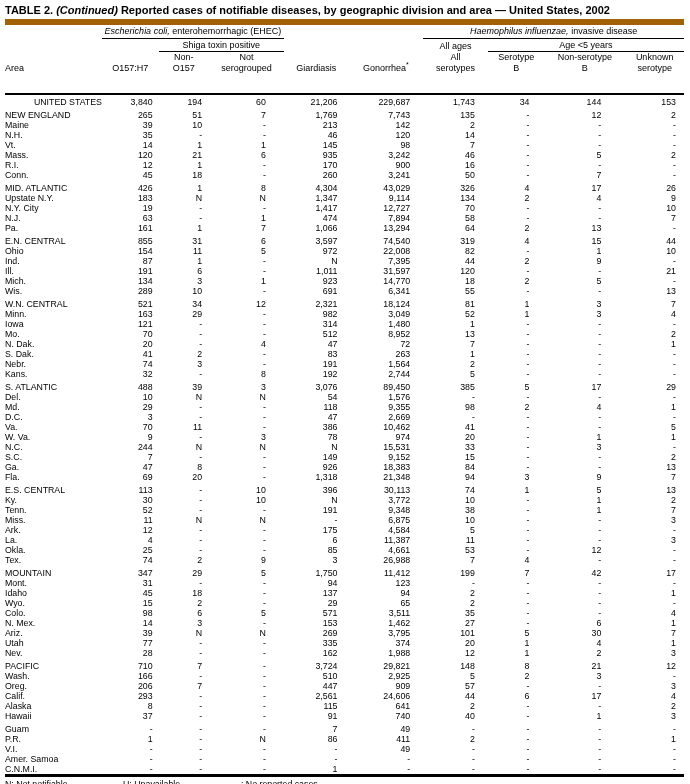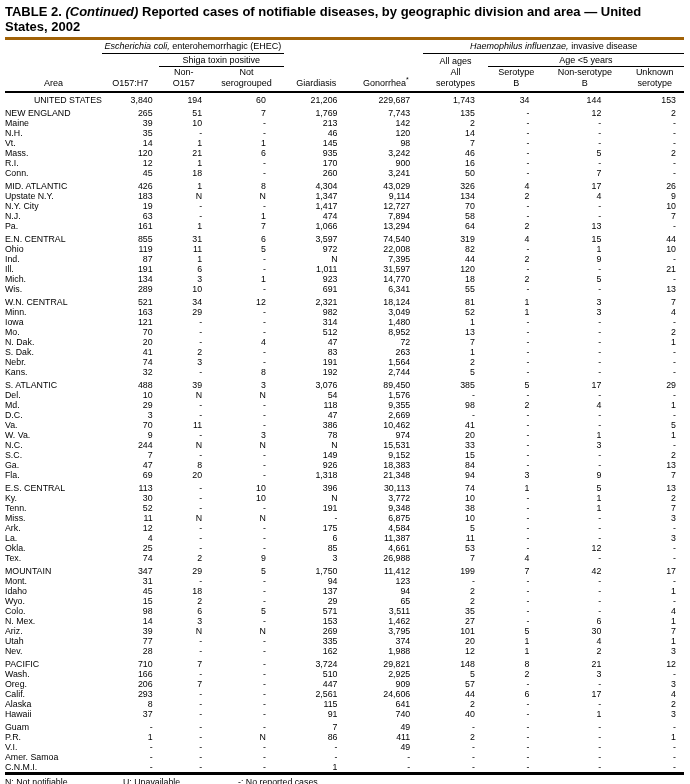--- a/index.html
+++ b/index.html
@@ -1,33 +1,33 @@
 <!DOCTYPE html>
 <html><head>
 <meta charset="utf-8">
 <style>
   html,body { margin:0; padding:0; background:#fff; color:#000;
               font-family:"Liberation Sans","DejaVu Sans",sans-serif; }
   body { width:690px; height:784px; overflow:hidden; }
   .page { padding:3px 6px 0 5px; }
 
-  .title { font-size:13px; font-weight:bold; letter-spacing:0;
-           padding:1px 0 3px 0; border-bottom:3px solid #a16207; }
+  .title { font-size:11px; font-weight:bold; letter-spacing:0;
+           padding:1px 0 3px 0; border-bottom:6px solid #a16207; }
   .title .bi { font-style:italic; }
 
   table { width:679px; border-collapse:collapse; table-layout:fixed;
           border-bottom:3px solid #000; }
   th, td { padding:0; font-weight:normal; }
 
   thead th { font-size:9px; line-height:10.5px; vertical-align:bottom; text-align:center; }
   tr.grp th.span-line { border-bottom:1px solid #000; padding-bottom:1px; }
   tr.grp th { padding-top:1px; }
   th .i { font-style:italic;text-align:center; }
-  tr.colhead th { border-bottom:2px solid #000; padding-bottom:3px; white-space:pre-line; }
-  tr.colhead th.area-h { text-align:center; }
+  tr.colhead th { border-bottom:2px solid #000; padding-bottom:20px; white-space:pre-line; }
+  tr.colhead th.area-h { text-align:left; }
   sup { font-size:7px; }
 
   tbody td { font-size:8.8px; line-height:10px; white-space:nowrap; }
   tbody td.area { text-align:left; }
   tbody td.num  { text-align:right; }
   tbody tr.gap td { padding-top:3px; }
   tbody tr:first-child td { padding-top:2px;text-align:right; }
 
   
   td.num:nth-child(2)  { padding-right:6px;  }
@@ -262,21 +262,21 @@
           <td class="num">6</td>
           <td class="num">3,597</td>
           <td class="num">74,540</td>
           <td class="num">319</td>
           <td class="num">4</td>
           <td class="num">15</td>
           <td class="num">44</td>
         </tr>
         <tr class="state">
           <td class="area">Ohio</td>
-          <td class="num">119</td>
+          <td class="num">154</td>
           <td class="num">11</td>
           <td class="num">5</td>
           <td class="num">972</td>
           <td class="num">22,008</td>
           <td class="num">82</td>
           <td class="num">-</td>
           <td class="num">1</td>
           <td class="num">10</td>
         </tr>
         <tr class="state">

